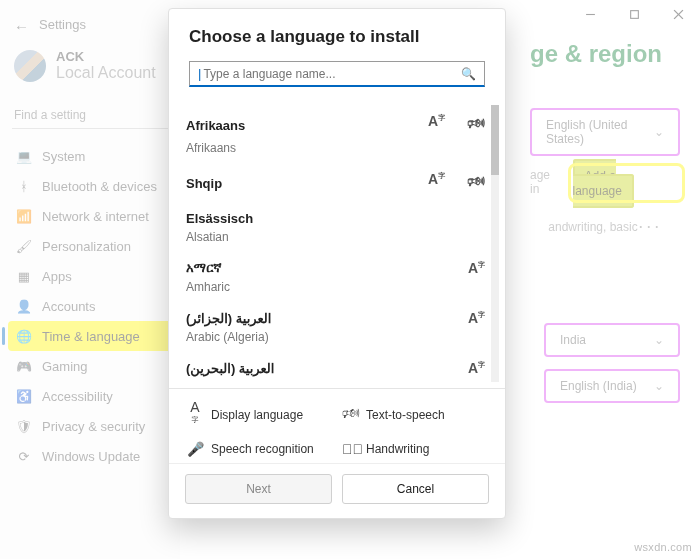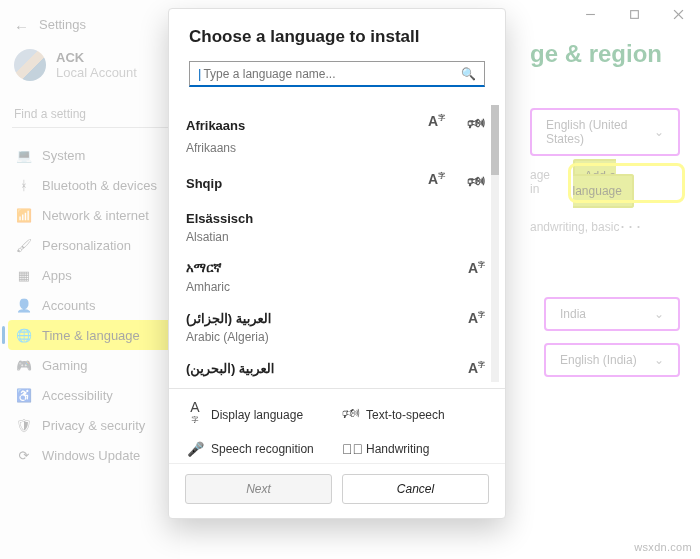--- a/index.html
+++ b/index.html
@@ -10,21 +10,21 @@
   .winbtn { width: 44px; display: flex; align-items: center; justify-content: center; color: #222; }
   .winbtn svg { width: 11px; height: 11px; }
 
   
   .sidebar { position: absolute; left: 0; top: 0; width: 180px; height: 100%; padding: 10px 8px; background: #fbfbfb; }
   .back-row { display: flex; align-items: center; gap: 10px; padding: 6px 6px; color: #555; }
   .back-row .back { font-size: 15px; }
   .user-row { display: flex; align-items: center; gap: 10px; padding: 10px 6px 14px; }
   .avatar { width: 32px; height: 32px; border-radius: 50%; background: linear-gradient(135deg,#9baec4 0 40%,#d0b69c 40% 60%,#6b8fa8 60% 100%); }
   .user-name { font-weight: 600; font-size: 13px; color: #444; }
-  .user-sub { font-size: 13px; color: #8a8a8a; text-align: center; }
+  .user-sub { font-size: 16px; color: #8a8a8a; text-align: center; }
   .find { margin: 6px 4px 12px; }
   .find input { width: 100%; border: none; border-bottom: 1px solid #c9c9c9; padding: 6px 2px; font-size: 12px; background: transparent; color: #888; outline: none; }
   .nav-item { display: flex; align-items: center; gap: 10px; padding: 7px 8px; border-radius: 4px; color: #555; position: relative; }
   .nav-item .ico { width: 16px; height: 16px; display: flex; align-items: center; justify-content: center; font-size: 13px; }
   .nav-item.active { background: #fff600; color: #222; }
   .nav-item.active::before { content:""; position:absolute; left:-6px; top:6px; bottom:6px; width:3px; background:#0067c0; border-radius:2px; }
 
   
   .main { position: absolute; left: 180px; top: 0; right: 0; bottom: 0; padding: 40px 20px 10px 350px; }
   .page-title { font-size: 24px; font-weight: 600; color: #15803d; margin-bottom: 40px; }
@@ -50,21 +50,21 @@
   .lang .eng { font-size:12px; color:#777; margin-top:4px; }
   .lang .icons { margin-left:auto; display:flex; gap:22px; color:#555; font-size:14px; }
   .scrollbar-track { position:absolute; right:0; top:6px; bottom:6px; width:8px; background:#f0f0f0; }
   .scrollbar-thumb { position:absolute; right:0; top:6px; width:8px; height:70px; background:#c4c4c4; border-radius:0; }
 
   .dlg-legend { border-top:1px solid #e4e4e4; padding:10px 18px 6px; display:grid; grid-template-columns:1fr 1fr; row-gap:10px; column-gap:10px; }
   .legend-item { display:flex; align-items:center; gap:8px; font-size:12px; color:#333; }
   .legend-item .lic { width:16px; text-align:center; font-size:14px; color:#444; }
 
   .dlg-buttons { display:flex; gap:10px; padding:10px 16px 14px; border-top:1px solid #eee; }
-  .dlg-buttons button { flex:1; padding:7px 0; font-size:12px; border:1px solid #d0d0d0; background:#f5f5f5; border-radius:3px; color:#888;font-style:italic; }
+  .dlg-buttons button { flex:1; padding:7px 0; font-size:12px; border:1px solid #d0d0d0; background:#f5f5f5; border-radius:3px; color:#888; }
   .dlg-buttons button.primary { color:#222; background:#fff; }
 
   .watermark { position:absolute; right:8px; bottom:6px; font-size:11px; color:#bdbdbd; letter-spacing:.3px; }
 </style>
 </head>
 <body>
 
 <div class="sidebar">
   <div class="back-row">
     <span class="back">←</span>
@@ -133,21 +133,21 @@
   <div class="bg-card">
     <span>English (United States)</span>
     <span class="chev">⌄</span>
   </div>
   <div style="display:flex;justify-content:space-between;gap:10px;margin-bottom:18px">
     <span class="bg-text">age in</span>
     <span class="add-wrap">
       <span class="add-btn">Add a language</span>
     </span>
   </div>
-  <div style="display:flex;align-items:center;justify-content:flex-start;margin-bottom:60px">
+  <div style="display:flex;align-items:center;justify-content:center;margin-bottom:86px">
     <span class="bg-text">andwriting, basic</span>
     <span class="dots">···</span>
   </div>
   <div class="bg-card" style="margin-left:14px">
     <span>India</span>
     <span class="chev">⌄</span>
   </div>
   <div class="bg-card" style="margin-left:14px">
     <span>English (India)</span>
     <span class="chev">⌄</span>

